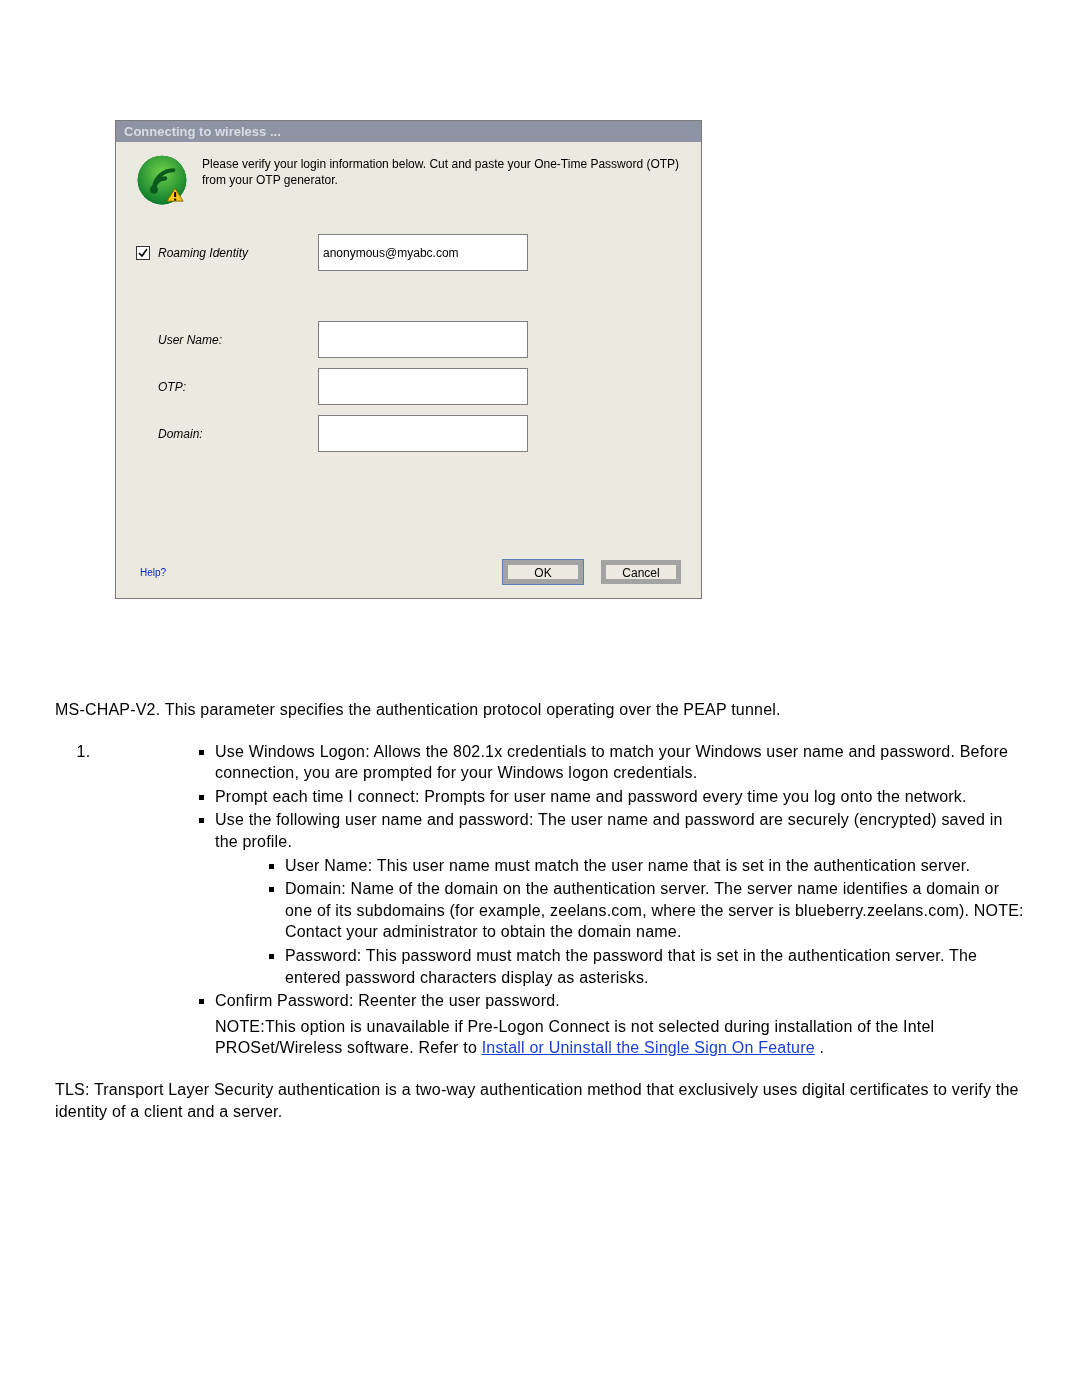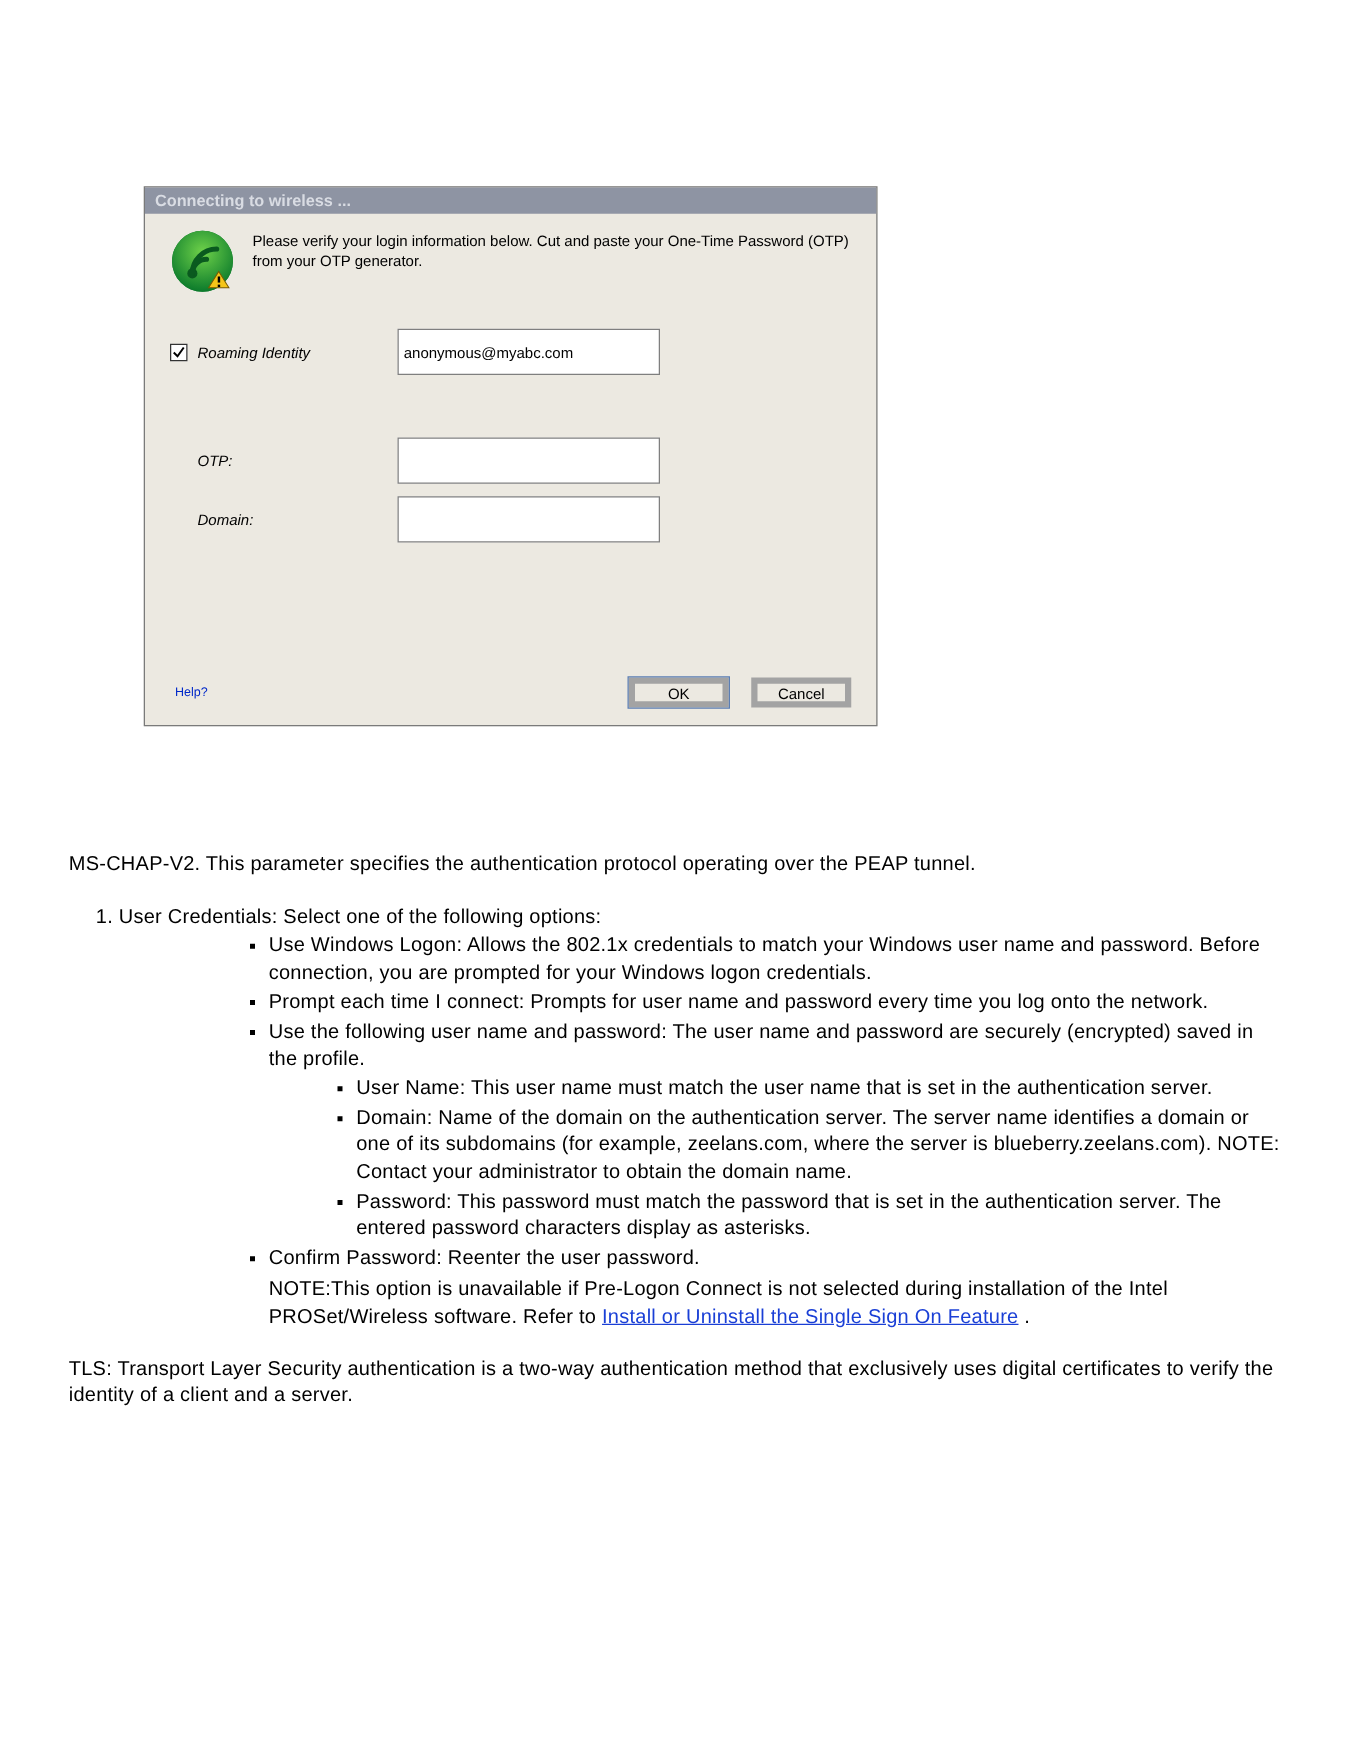--- a/index.html
+++ b/index.html
@@ -10,21 +10,21 @@
     font-size: 15px;
     color: #000;
     width: 1080px;
   }
   .page {
     padding: 30px 55px 40px 55px;
   }
   
   .dialog {
     width: 585px;
-    margin: 119px 0 0 60px;
+    margin: 90px 0 0 60px;
     border: 1px solid #7a7a7a;
     background: #ece9e1;
     font-family: Tahoma, Arial, sans-serif;
     font-size: 12px;
     color: #000;
   }
   .titlebar {
     background: #8e94a3;
     color: #d9dce3;
     font-weight: bold;
@@ -186,20 +186,26 @@
               </svg>
           </span>
           <span>Roaming Identity</span>
         </div>
         <input type="text" value="anonymous@myabc.com" style="">
       </div>
 
       <div class="credentials-block">
         <div class="form-row">
           <div class="label-col">
+              <span>User Name:</span>
+            </div>
+          <input type="text" value="" style="">
+        </div>
+        <div class="form-row">
+          <div class="label-col">
               <span>OTP:</span>
             </div>
           <input type="text" value="" style="">
         </div>
         <div class="form-row">
           <div class="label-col">
               <span>Domain:</span>
             </div>
           <input type="text" value="" style="">
         </div>
@@ -215,21 +221,20 @@
 
     </div>
   </div>
 
   <div class="doc">
 
     <p>MS-CHAP-V2. This parameter specifies the authentication protocol operating over the PEAP tunnel.</p>
 
     <ol class="doc-ol">
       <li>
-        <span class="bold-label">User Credentials: Select one of the following options:</span>
         <ul class="square">
           <li>Use Windows Logon: Allows the 802.1x credentials to match your Windows user name and password. Before connection, you are prompted for your Windows logon credentials.</li>
           <li>Prompt each time I connect: Prompts for user name and password every time you log onto the network.</li>
           <li>
             <span>Use the following user name and password: The user name and password are securely (encrypted) saved in the profile.</span>
             <ul class="square">
               <li>User Name: This user name must match the user name that is set in the authentication server.</li>
               <li>Domain: Name of the domain on the authentication server. The server name identifies a domain or one of its subdomains (for example, zeelans.com, where the server is blueberry.zeelans.com). NOTE: Contact your administrator to obtain the domain name.</li>
               <li>Password: This password must match the password that is set in the authentication server. The entered password characters display as asterisks.</li>
             </ul>

